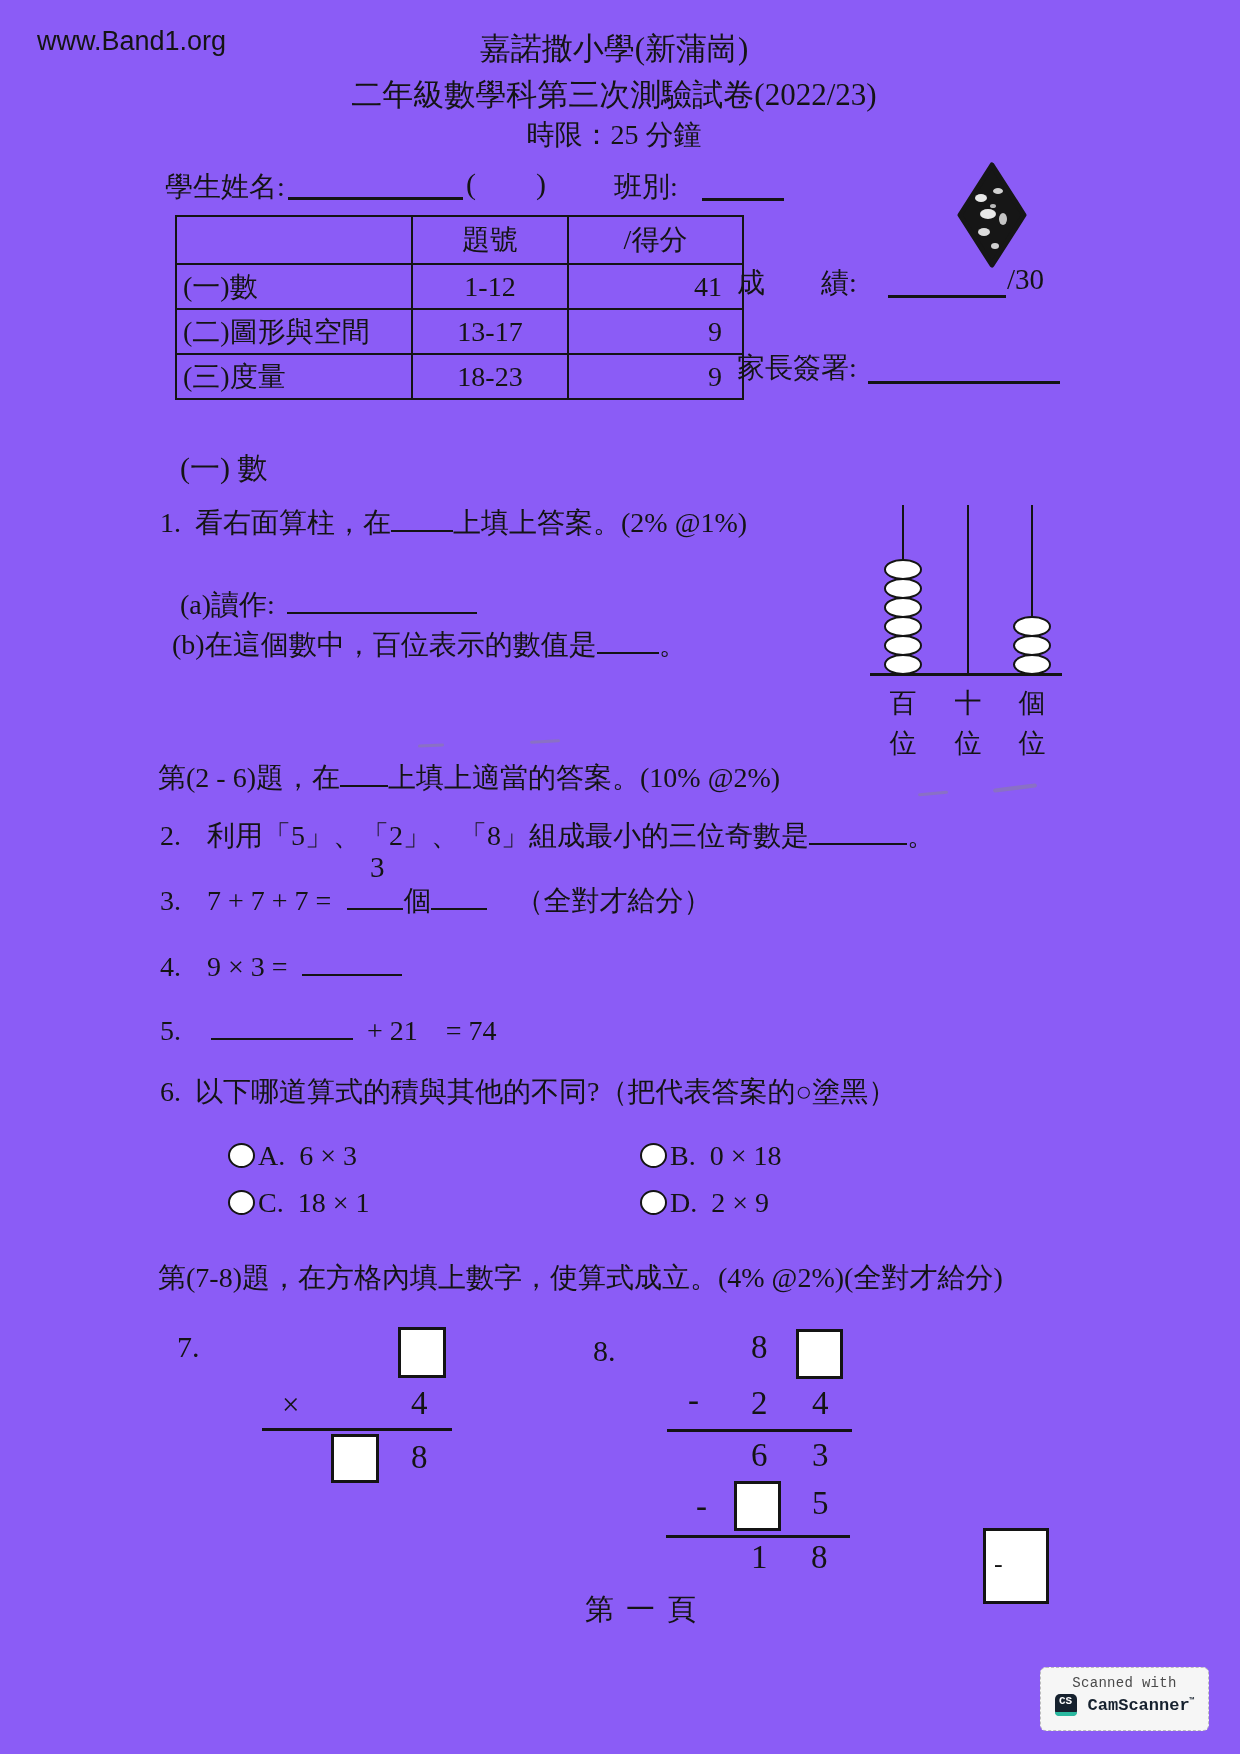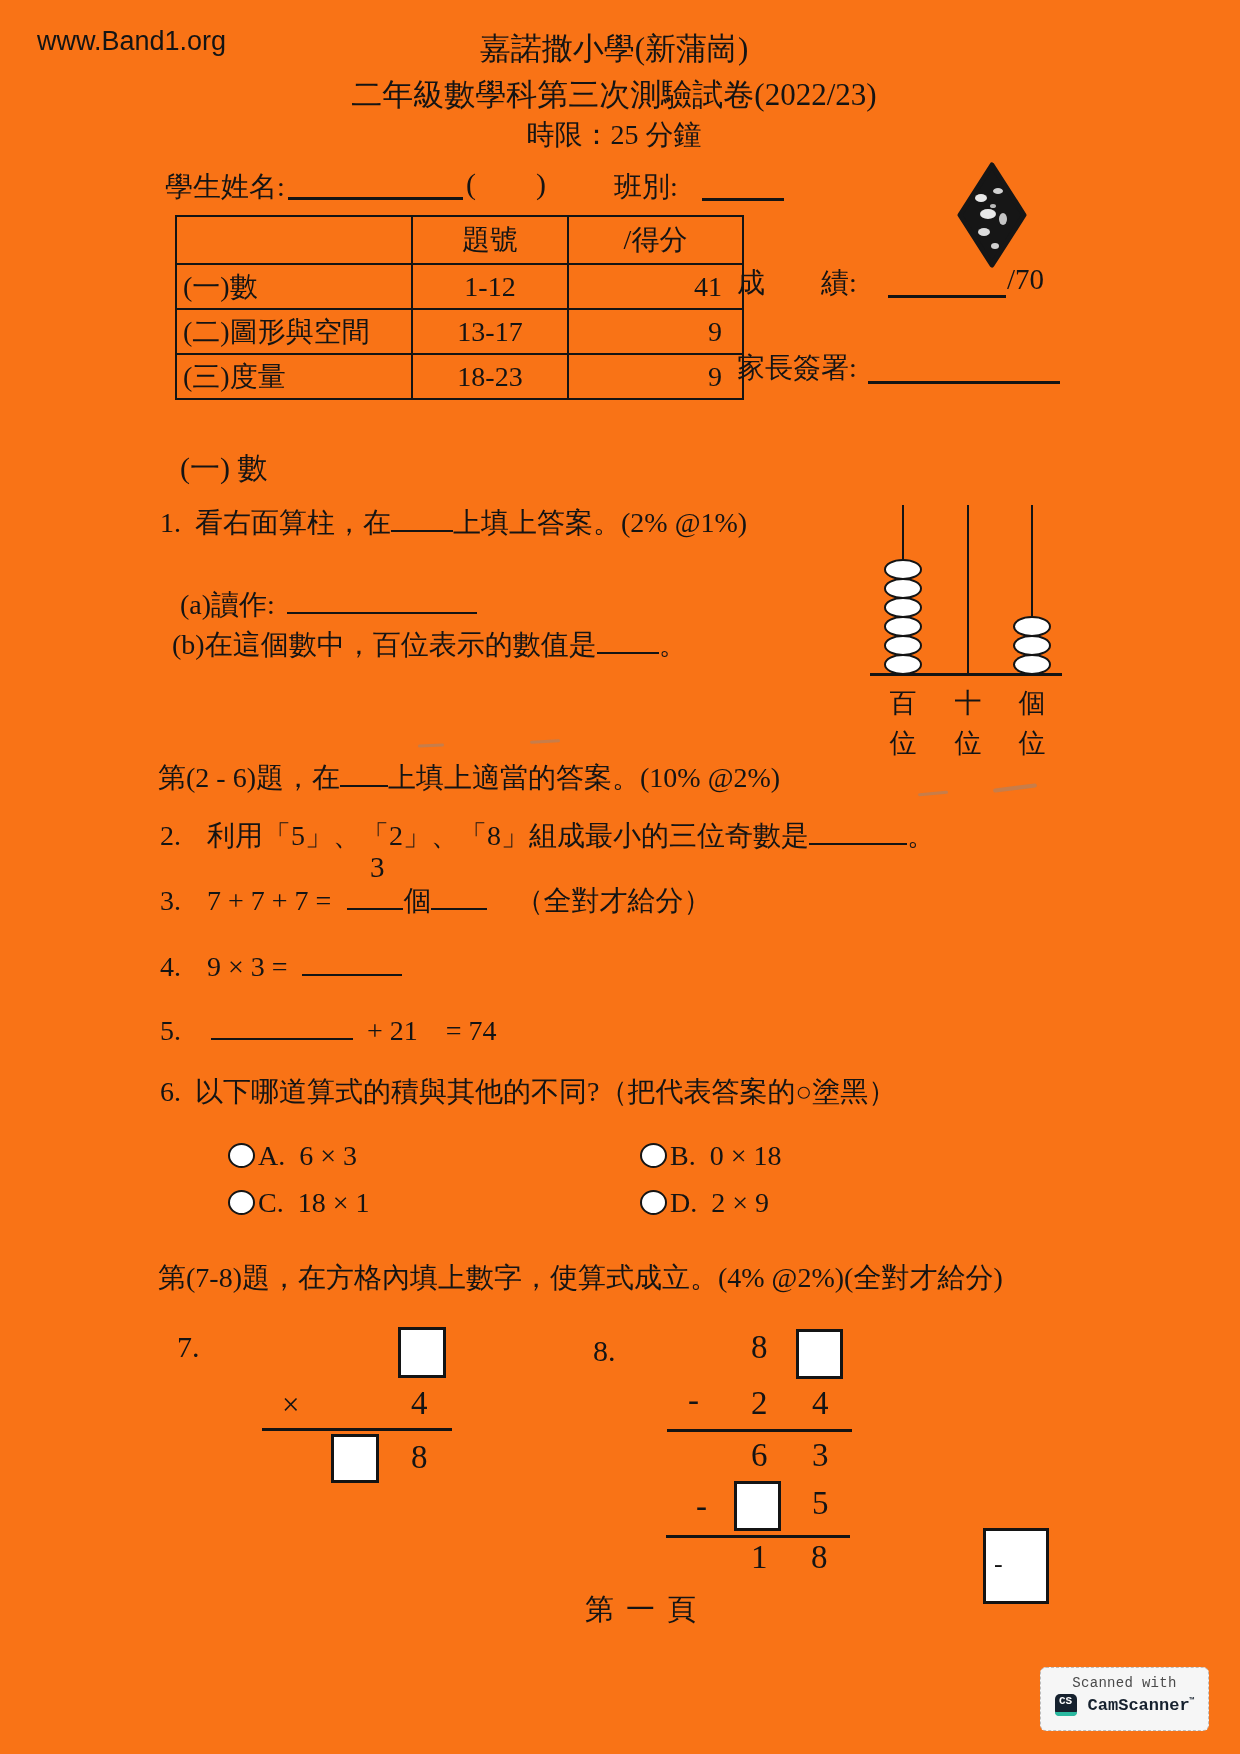--- a/index.html
+++ b/index.html
@@ -1,16 +1,16 @@
 <!DOCTYPE html>
 <html><head>
 <meta charset="utf-8">
 <style>
   html,body{margin:0;padding:0;background:#e8e8e8;}
-  .page{position:relative;width:1240px;height:1754px;background:#f97316;overflow:hidden;
+  .page{position:relative;width:1240px;height:1754px;background:#8b5cf6;overflow:hidden;
         font-family:"Liberation Serif","DejaVu Serif",serif;color:#141414;}
   .abs{position:absolute;white-space:nowrap;color:#141414;}
   .cjk{font-family:"Liberation Serif","DejaVu Serif",serif;font-size:28px;}
   .sans{font-family:"Liberation Sans","DejaVu Sans",sans-serif;}
   .center{left:0;right:12px;text-align:center;}
   .num{margin-right:14px;}
   .pre{white-space:pre;}
   .blank{display:inline-block;border-bottom:2.5px solid #141414;height:1em;vertical-align:baseline;}
   .uline{position:absolute;background:#141414;height:2.5px;}
   .hline{position:absolute;background:#141414;height:2.5px;}
@@ -96,21 +96,21 @@
     <ellipse cx="41" cy="29" rx="5" ry="3" fill="#fff" opacity="0.8"></ellipse>
     <ellipse cx="31" cy="52" rx="8" ry="5" fill="#fff" opacity="0.9"></ellipse>
     <ellipse cx="46" cy="57" rx="4" ry="6" fill="#fff" opacity="0.75"></ellipse>
     <ellipse cx="27" cy="70" rx="6" ry="4" fill="#fff" opacity="0.85"></ellipse>
     <ellipse cx="38" cy="84" rx="4" ry="3" fill="#fff" opacity="0.8"></ellipse>
     <ellipse cx="36" cy="44" rx="3" ry="2" fill="#fff" opacity="0.7"></ellipse>
   </svg>
 
   <div class="abs cjk" style="left:737px;top:264px;">成　　績:</div>
   <div class="uline" style="left:888px;top:295px;width:118px;"></div>
-  <div class="abs cjk" style="left:1007px;top:263px;font-size:29px;">/70</div>
+  <div class="abs cjk" style="left:1007px;top:263px;font-size:29px;">/30</div>
 
   <div class="abs cjk" style="left:737px;top:349px;">家長簽署:</div>
   <div class="uline" style="left:868px;top:381px;width:192px;"></div>
 
   <div class="abs cjk" style="left:180px;top:448px;font-size:30px;">(一) 數</div>
 
   <div class="abs cjk" style="left:160px;top:502px;">
     <span class="num">1.</span><span>看右面算柱，在</span><span class="blank" style="width:62px;"></span><span>上填上答案。(2% @1%)</span>
   </div>
   <div class="abs cjk" style="left:180px;top:584px;">

